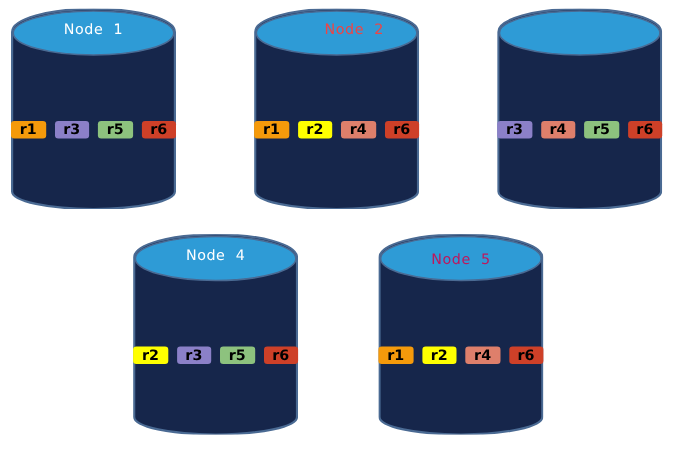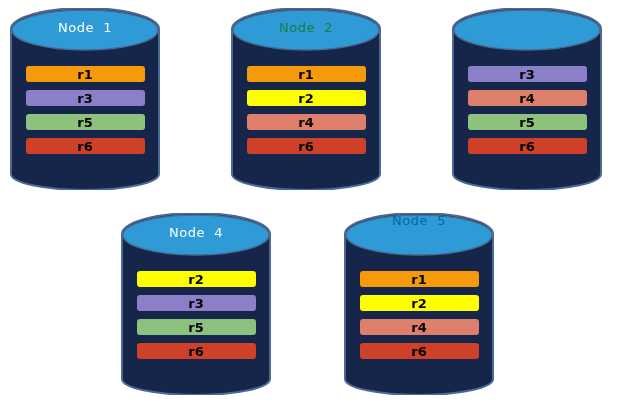--- a/index.html
+++ b/index.html
@@ -34,22 +34,23 @@
     font-family: "DejaVu Sans", sans-serif;
     letter-spacing: 0.5px;
     white-space: pre;
     pointer-events: none;
   }
   .replica-stack {
     position: absolute;
     left: 0;
     width: 100%;
     display: flex;
-    flex-direction: column;
-    align-items: center;
+    flex-direction: row;
+    align-items: flex-end;
+    margin-top: 44px;
   }
   .replica-bar {
     position: relative;
     border-radius: 3px;
     display: flex;
     align-items: center;
     justify-content: center;
     box-sizing: border-box;
   }
   .replica-label {
@@ -83,21 +84,21 @@
         <div class="replica-bar" style="width: 119px; height: 16px; background: rgb(206, 64, 40);">
           <span class="replica-label">r6</span>
         </div>
       </div>
     </div>
     <div class="node" style="left: 231px; top: 8px; width: 150px; height: 182px;">
       <svg width="150" height="182" viewBox="0 0 150 182" class="node-svg">
         <path d="M 1,21 A 74,21 0 0 1 149,21 L 149,166 A 74,16 0 0 1 1,166 Z" fill="#16264B" stroke="#4A6A93" stroke-width="2"></path>
         <ellipse cx="75" cy="22" rx="73" ry="20" fill="#2E9BD6" stroke="#4A6A93" stroke-width="1.5"></ellipse>
       </svg>
-      <div class="node-label" style="top: 12px; color: #15803d;">Node  2</div>
+      <div class="node-label" style="top: 12px; color: #ef4444; margin-left: 16px;">Node  2</div>
       <div class="replica-stack" style="top: 58px; gap: 8px;">
         <div class="replica-bar" style="width: 119px; height: 16px; background: rgb(245, 154, 11);">
           <span class="replica-label">r1</span>
         </div>
         <div class="replica-bar" style="width: 119px; height: 16px; background: rgb(255, 255, 0);">
           <span class="replica-label">r2</span>
         </div>
         <div class="replica-bar" style="width: 119px; height: 16px; background: rgb(222, 127, 107);">
           <span class="replica-label">r4</span>
         </div>
@@ -145,21 +146,21 @@
         <div class="replica-bar" style="width: 119px; height: 16px; background: rgb(206, 64, 40);">
           <span class="replica-label">r6</span>
         </div>
       </div>
     </div>
     <div class="node" style="left: 344px; top: 213px; width: 150px; height: 182px;">
       <svg width="150" height="182" viewBox="0 0 150 182" class="node-svg">
         <path d="M 1,21 A 74,21 0 0 1 149,21 L 149,166 A 74,16 0 0 1 1,166 Z" fill="#16264B" stroke="#4A6A93" stroke-width="2"></path>
         <ellipse cx="75" cy="22" rx="73" ry="20" fill="#2E9BD6" stroke="#4A6A93" stroke-width="1.5"></ellipse>
       </svg>
-      <div class="node-label" style="top: 0; color: #0369a1; text-align: center;">Node  5</div>
+      <div class="node-label" style="top: 16px; color: #be185d; text-align: center;">Node  5</div>
       <div class="replica-stack" style="top: 58px; gap: 8px;">
         <div class="replica-bar" style="width: 119px; height: 16px; background: rgb(245, 154, 11);">
           <span class="replica-label">r1</span>
         </div>
         <div class="replica-bar" style="width: 119px; height: 16px; background: rgb(255, 255, 0);">
           <span class="replica-label">r2</span>
         </div>
         <div class="replica-bar" style="width: 119px; height: 16px; background: rgb(222, 127, 107);">
           <span class="replica-label">r4</span>
         </div>

